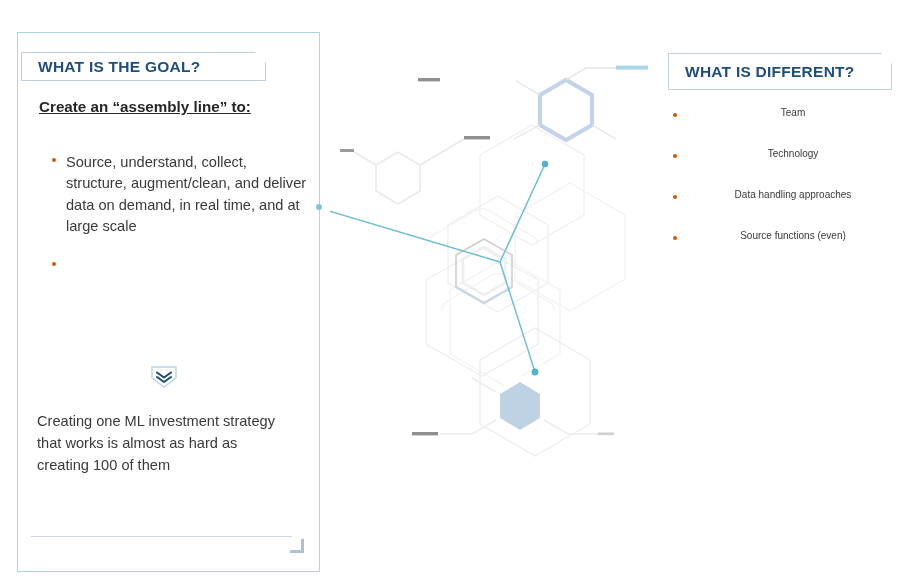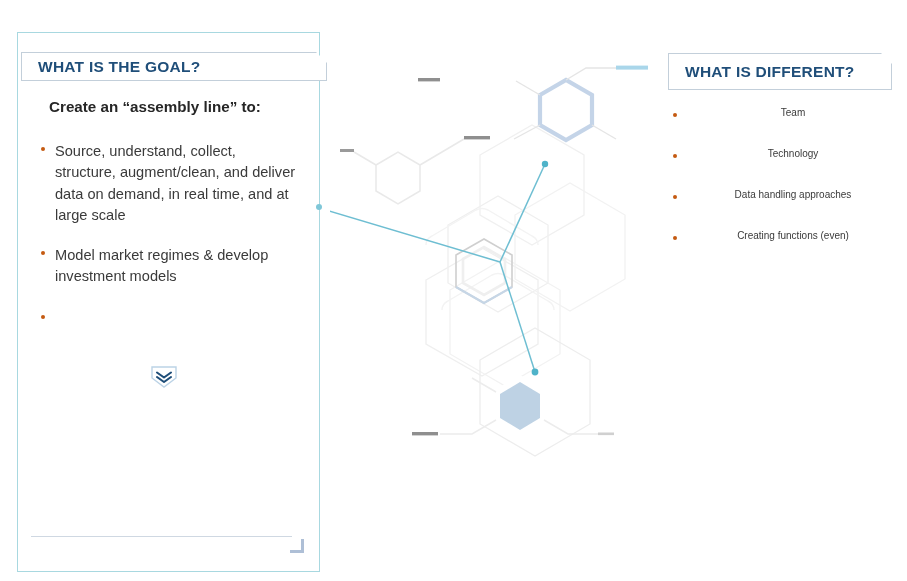--- a/index.html
+++ b/index.html
@@ -37,21 +37,21 @@
   .title-box .title-text {
     color: #1f4e79;
     font-weight: bold;
     font-size: 15.5px;
     letter-spacing: 0.25px;
     white-space: nowrap;
   }
 
   #goal-title-box {
     left: 20px; top: 51px;
-    width: 306px; height: 29px;
+    width: 245px; height: 29px;
   }
 
   #diff-title-box {
     left: 668px; top: 53px;
     width: 224px; height: 37px;
   }
 
   
   #goal-lead {
     position: absolute;
@@ -60,21 +60,21 @@
     font-size: 15.2px;
     font-weight: bold;
     color: #262626;
     line-height: 1.25;
   }
 
   #goal-bullets {
     position: absolute;
     left: 34px; top: 135px;
     width: 258px;
-    margin: 5px; padding: 0;
+    margin: 16px; padding: 0;
     list-style: none;
   }
   #goal-bullets li {
     position: relative;
     padding-left: 15px;
     margin-bottom: 18px;
     font-size: 14.6px;
     color: #3a3a3a;
     line-height: 1.47;
   }
@@ -152,44 +152,41 @@
 </style>
 </head>
 <body>
 
 <div id="goal-panel">
 
   <div class="title-box" id="goal-title-box" style="left:3px; top:19px;">
     <span class="title-text">WHAT IS THE GOAL?</span>
   </div>
 
-  <div id="goal-lead" style="left:31px; top:64px;">Create an “assembly line” to:</div>
+  <div id="goal-lead" style="left:21px; top:64px;text-decoration:underline;">Create an “assembly line” to:</div>
 
   <ul id="goal-bullets" style="left:17px; top:103px;">
     <li>
       <span class="bullet-dot"></span>
       <span>Source, understand, collect, structure, augment/clean, and deliver data on demand, in real time, and at large scale</span>
-    </li>
-    <li style="margin-bottom:21px;">
-      <span class="bullet-dot"></span>
-      <span>Model market regimes &amp; develop investment models</span>
     </li>
     <li>
       <span class="bullet-dot"></span>
     </li>
   </ul>
 
   <div id="chevron-badge" style="left:131px; top:332px;">
     <svg width="30" height="24" viewBox="0 0 30 24">
       <path d="M3 2 H27 V13 L15 22 L3 13 Z" fill="#ffffff" stroke="#bcd3e6" stroke-width="1.4"></path>
       <path d="M8 7.5 L15 12.5 L22 7.5" fill="none" stroke="#1f4e79" stroke-width="2.1" stroke-linecap="round" stroke-linejoin="round"></path>
       <path d="M8 12 L15 17 L22 12" fill="none" stroke="#1f4e79" stroke-width="2.1" stroke-linecap="round" stroke-linejoin="round"></path>
     </svg>
   </div>
 
+  <div id="goal-footnote" style="left:19px; top:378px;">Creating one ML investment strategy that works is almost as hard as creating 100 of them</div>
 
   <div id="goal-rule" style="left:13px; top:503px;"></div>
   <div id="goal-corner" style="left:272px; top:506px;"></div>
 </div>
 
 <div id="hex-graphic">
   <svg width="330" height="460" viewBox="0 0 330 460">
 
     <g fill="none" stroke="#efefef" stroke-width="1.3">
       <polygon points="118,185 168,156 218,185 218,243 168,272 118,243"></polygon>
@@ -269,15 +266,15 @@
   <li>
     <span class="bullet-dot"></span>
     <span>Technology</span>
   </li>
   <li>
     <span class="bullet-dot"></span>
     <span>Data handling approaches</span>
   </li>
   <li>
     <span class="bullet-dot"></span>
-    <span>Creating functions (even)</span>
+    <span>Source functions (even)</span>
   </li>
 </ul>
 
 </body></html>

